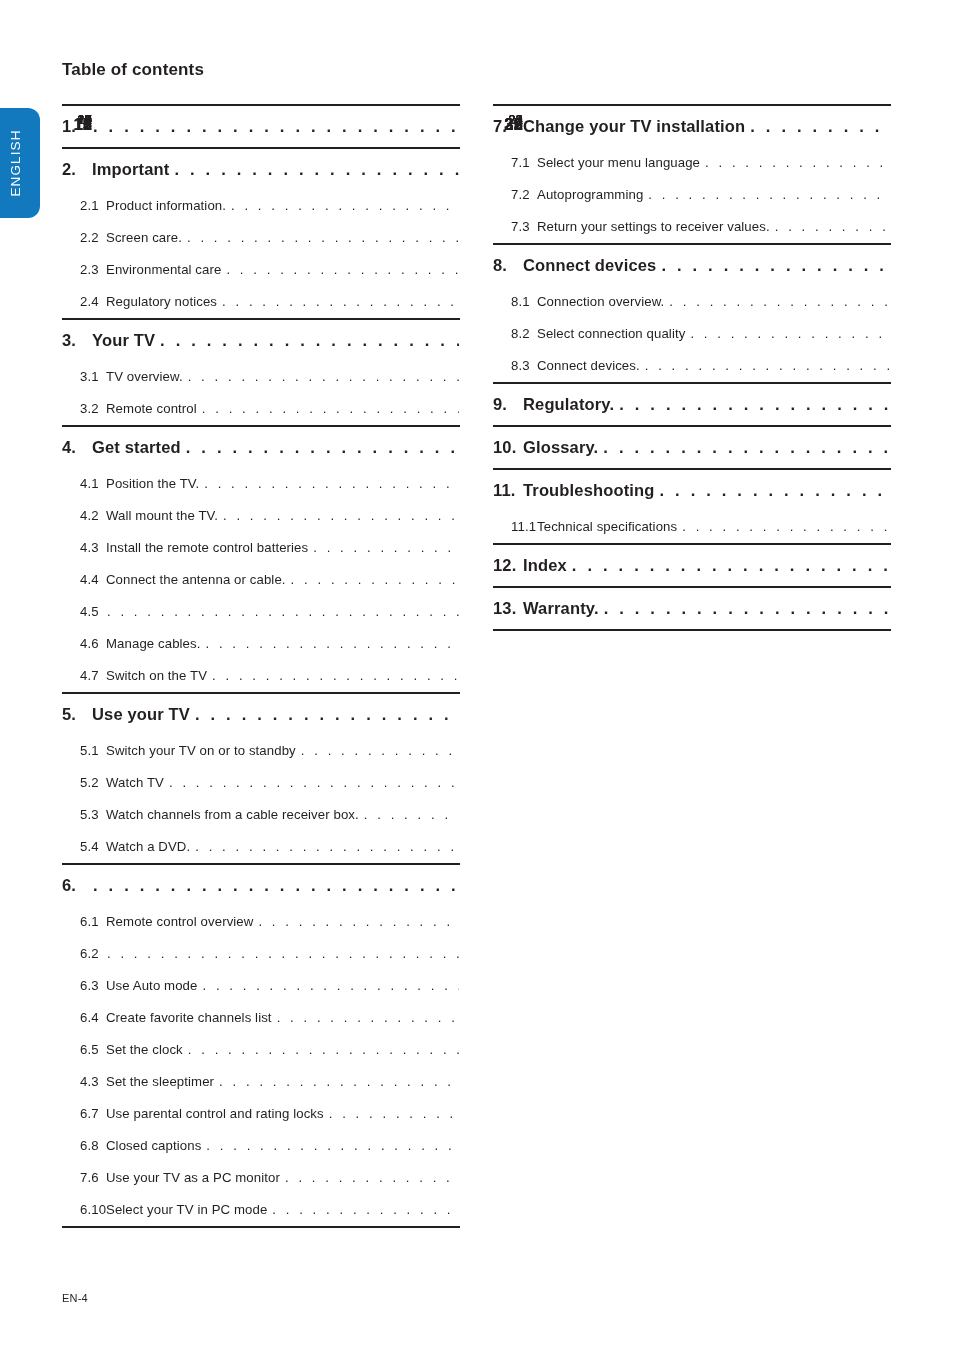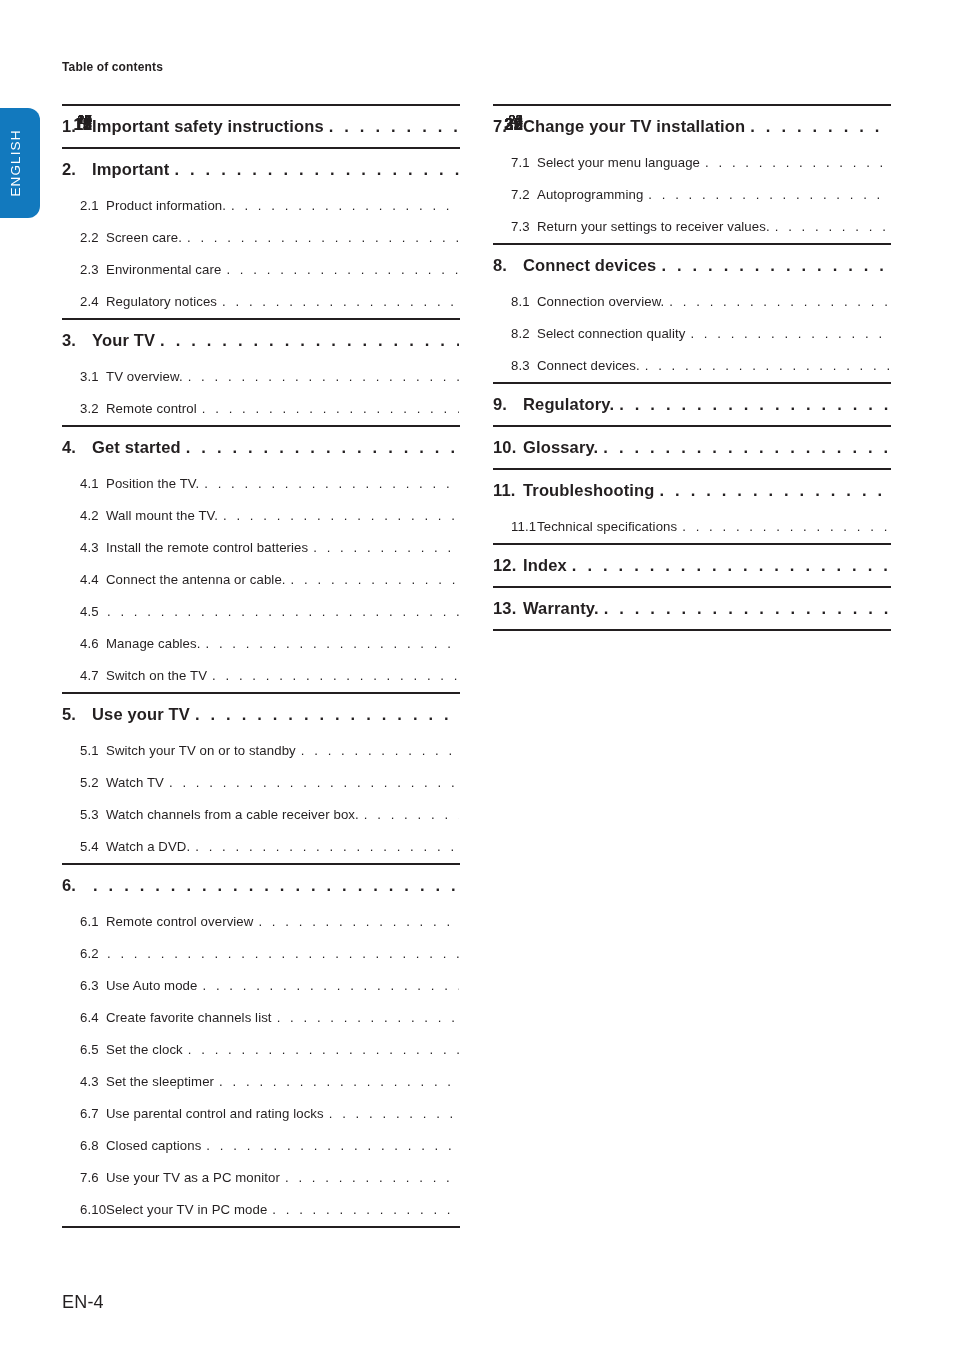--- a/index.html
+++ b/index.html
@@ -45,21 +45,21 @@
     position: absolute;
     left: 0; top: 0;
     width: 954px;
     height: 1350px;
   }
 
   .toc-title {
     position: absolute;
     left: 62px;
     top: 60px;
-    font-size: 12px;
+    font-size: 17px;
     font-weight: bold;
     letter-spacing: 0.15px;
   }
 
   .columns {
     position: absolute;
     left: 0;
     top: 104px;
     width: 954px;
   }
@@ -132,21 +132,21 @@
   .entry.lvl2 .page   { width: 30px; }
   .entry.lvl2 .leader { letter-spacing: 3.05px; }
 
   .block { width: 100%; }
 
   
   .footer {
     position: absolute;
     left: 62px;
     top: 1292px;
-    font-size: 18px;
+    font-size: 11px;
     font-weight: normal;
     letter-spacing: 0.2px;
   }
 </style>
 </head>
 <body>
 
 <div class="page">
 
   <div class="lang-tab">
@@ -154,21 +154,20 @@
   </div>
 
   <div class="toc-title">Table of contents</div>
 
   <div class="columns">
     <div class="col col-left" id="col-left">
         <div class="rule thin"></div>
         <div class="block">
           <div class="entry lvl1">
             <span class="num">1.</span>
-            <span class="title">Important safety instructions</span>
             <span class="leader">. . . . . . . . . . . . . . . . . . . . . . . . . . . . . . . . . . . . . . . . . . . . . . . . . . . . . . . . . . . . . . . . .</span>
             <span class="page">2</span>
           </div>
         </div>
         <div class="rule"></div>
         <div class="block">
           <div class="entry lvl1">
             <span class="num">2.</span>
             <span class="title">Important</span>
             <span class="leader">. . . . . . . . . . . . . . . . . . . . . . . . . . . . . . . . . . . . . . . . . . . . . . . . . . . . . . . . . . . . . . . . .</span>

